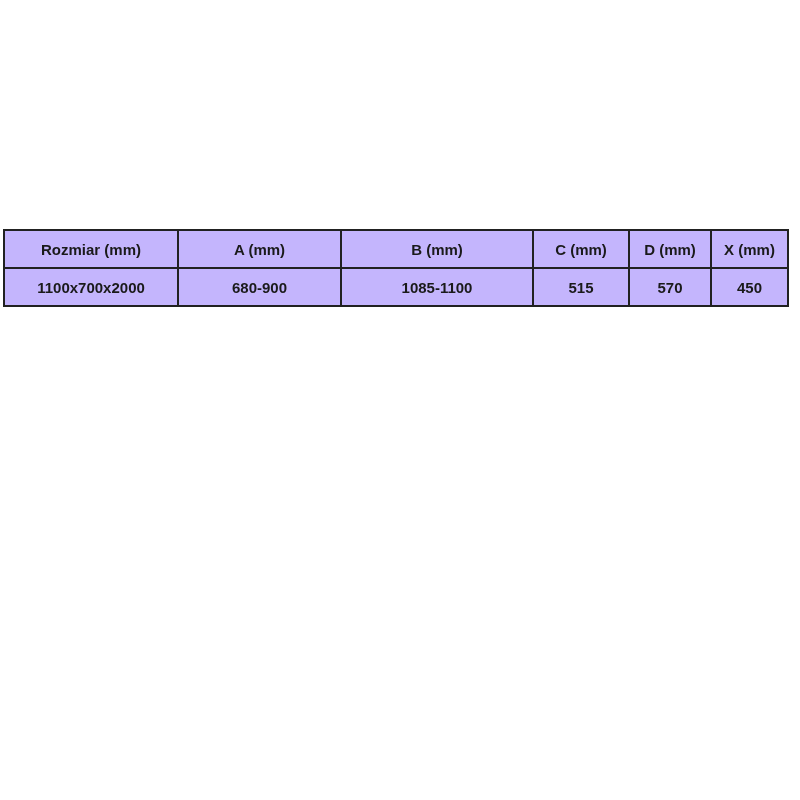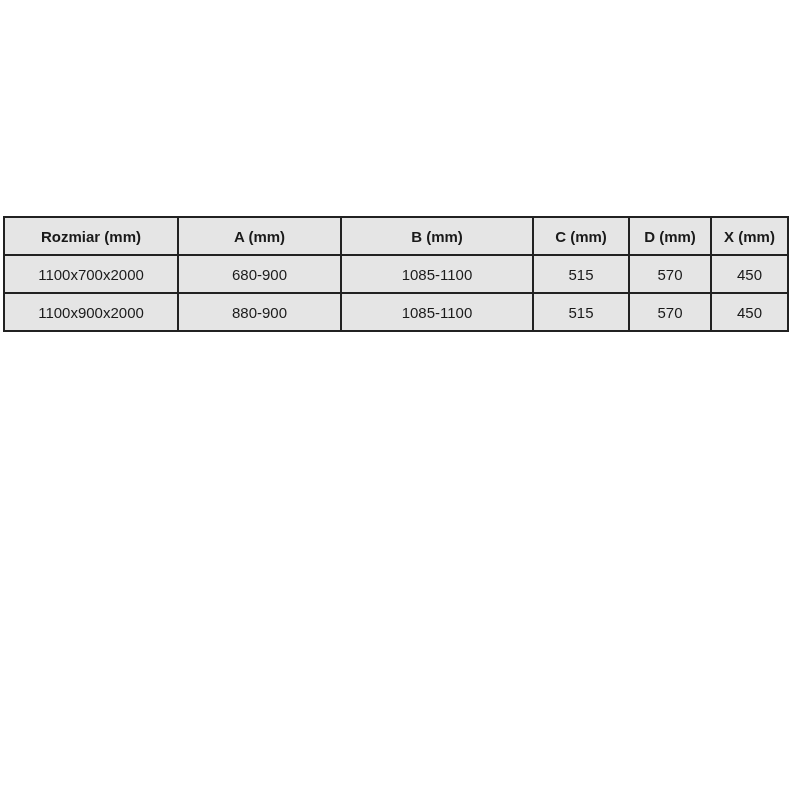--- a/index.html
+++ b/index.html
@@ -11,44 +11,44 @@
     overflow: hidden;
   }
   .page {
     position: relative;
     width: 800px;
     height: 800px;
     background: #ffffff;
   }
   table.dim-table {
     position: absolute;
-    top: 216px;
+    top: 229px;
     left: 3px;
     width: 784px;
     border-collapse: collapse;
     table-layout: fixed;
-    background: #e5e5e5;
+    background: #c4b5fd;
   }
   table.dim-table th,
   table.dim-table td {
     border: 2px solid #212121;
     height: 38px;
     text-align: center;
     vertical-align: middle;
     font-size: 15px;
     color: #1a1a1a;
     padding: 0 4px;
     white-space: nowrap;
     overflow: hidden;
   }
   table.dim-table th {
     font-weight: bold;
   }
   table.dim-table td {
-    font-weight: normal;
+    font-weight: bold;
   }
 </style>
 </head>
 <body>
 
 <div class="page">
   <table class="dim-table">
     <colgroup>
       <col style="width:174px">
       <col style="width:163px">
@@ -69,23 +69,15 @@
     </thead>
     <tbody>
       <tr>
         <td>1100x700x2000</td>
         <td>680-900</td>
         <td>1085-1100</td>
         <td>515</td>
         <td>570</td>
         <td>450</td>
       </tr>
-      <tr>
-        <td>1100x900x2000</td>
-        <td>880-900</td>
-        <td>1085-1100</td>
-        <td>515</td>
-        <td>570</td>
-        <td>450</td>
-      </tr>
     </tbody>
   </table>
 </div>
 
 </body></html>

